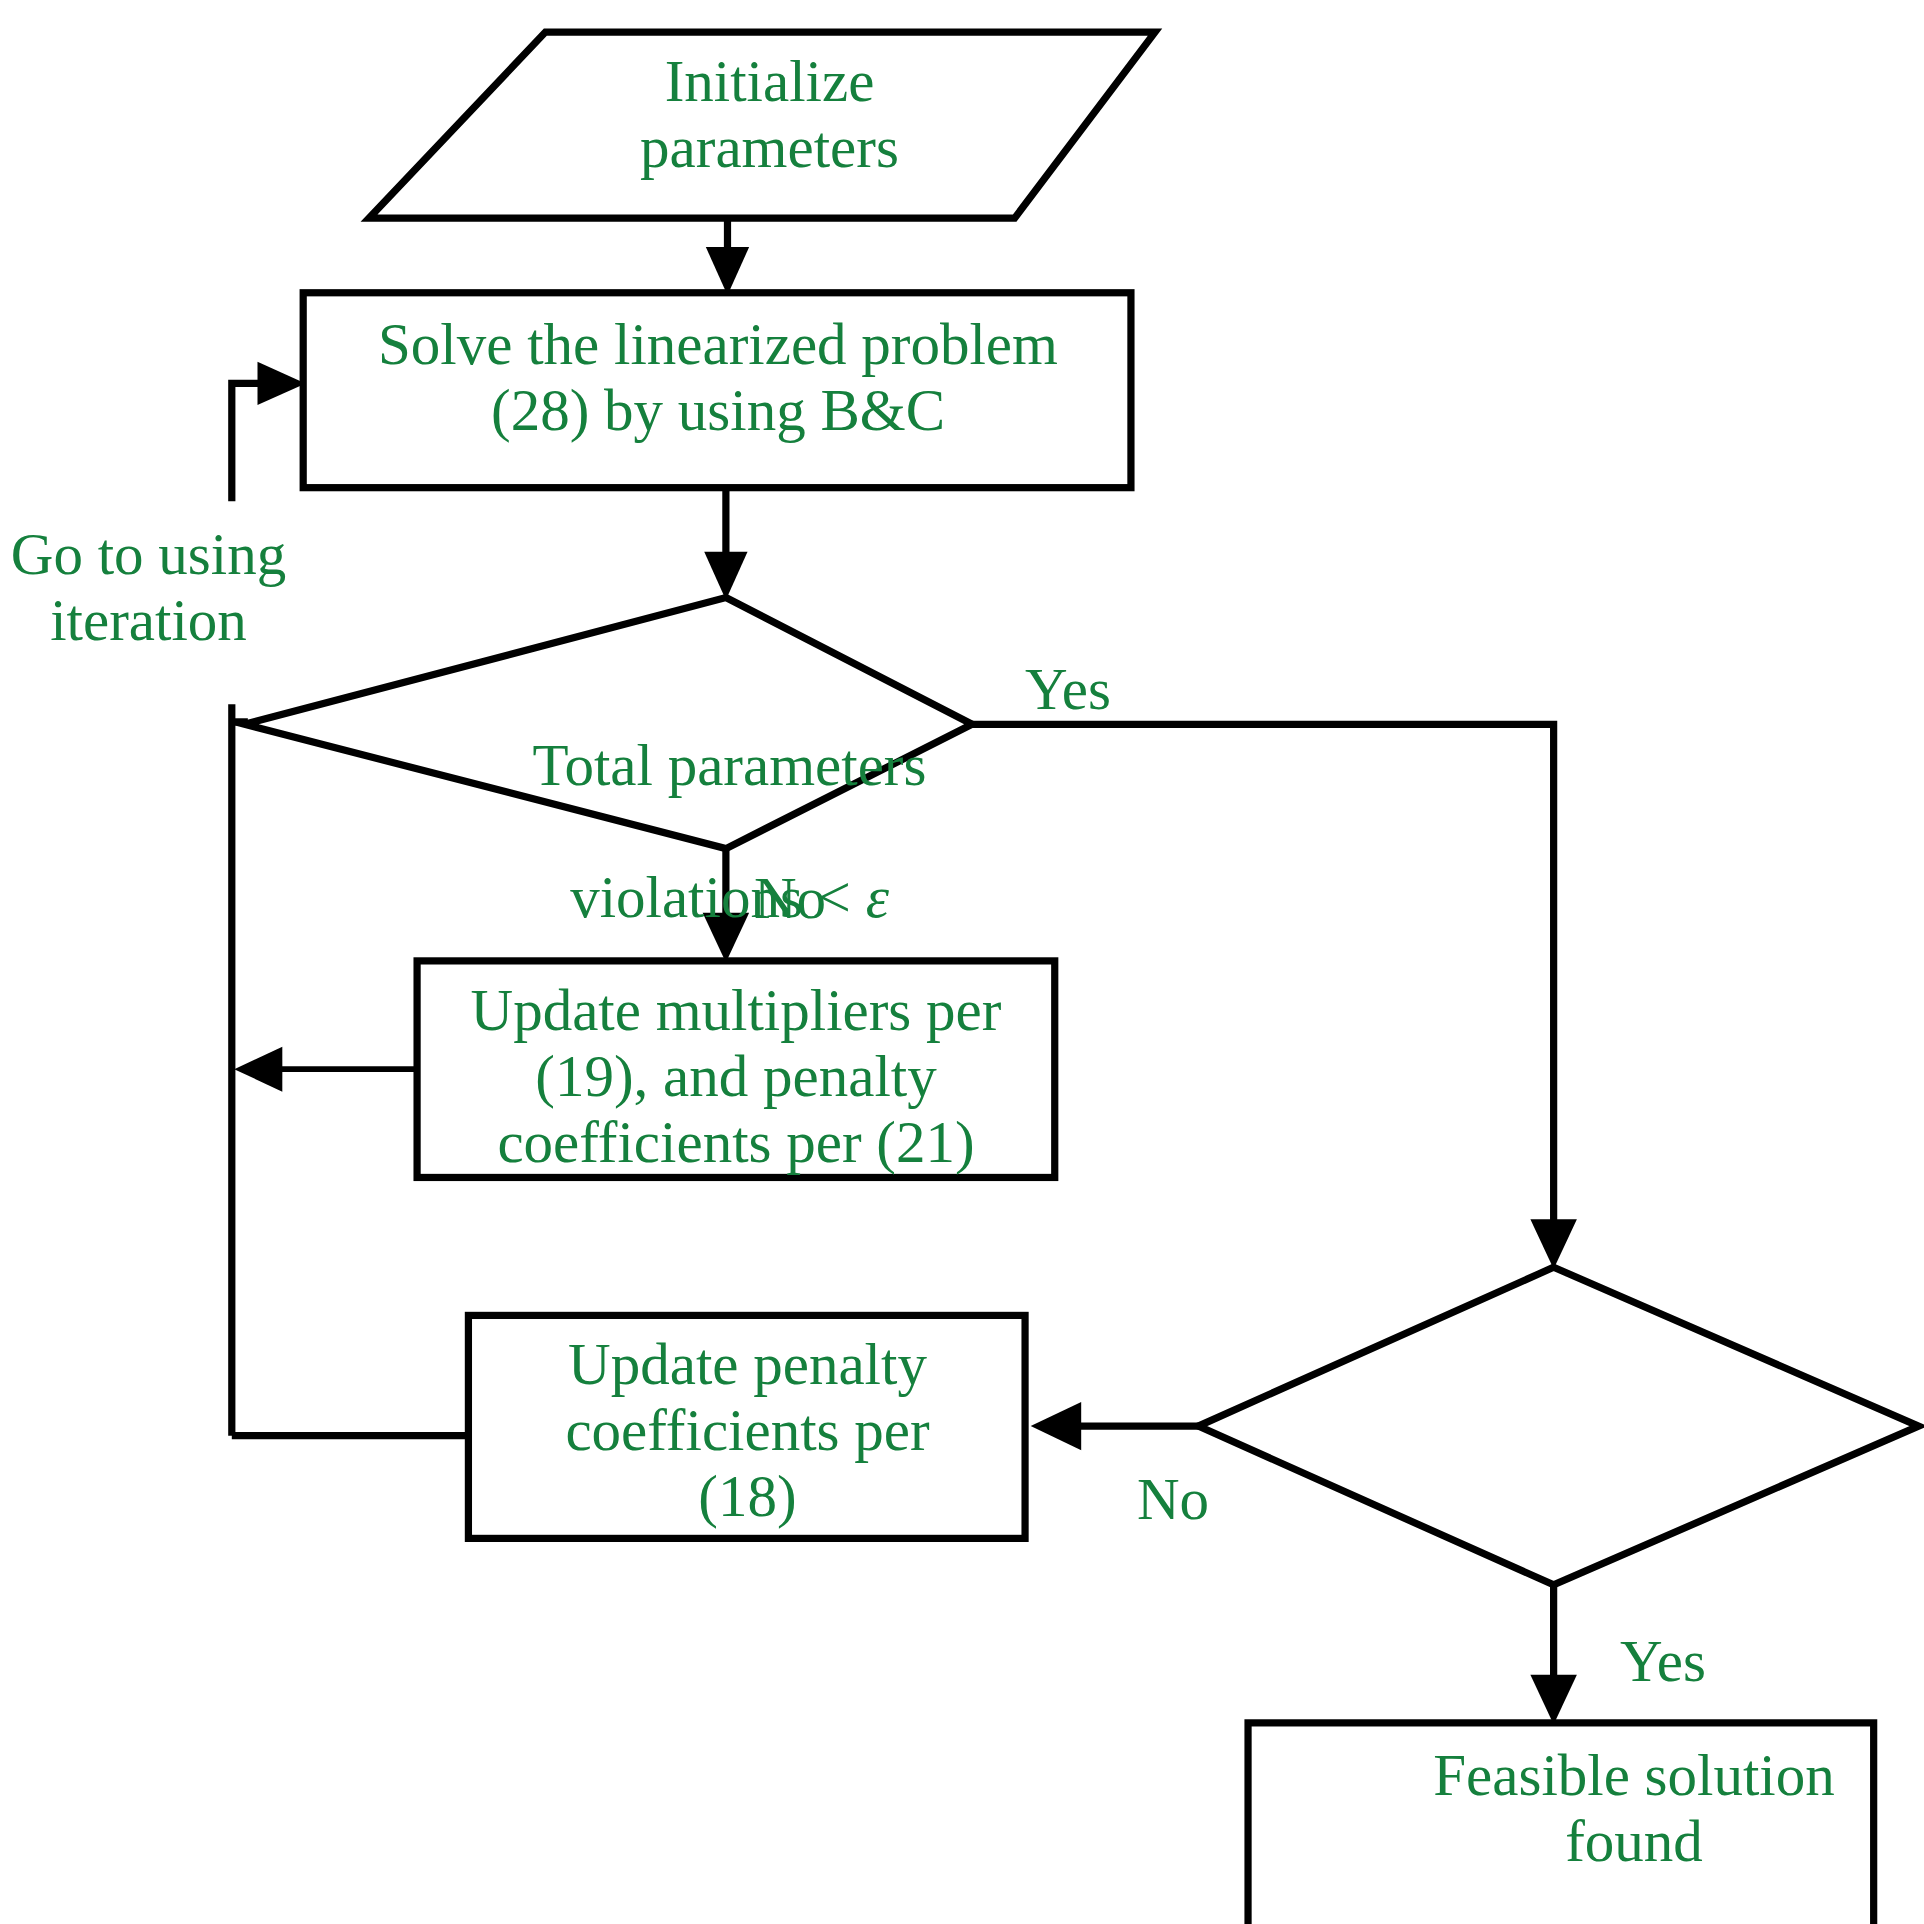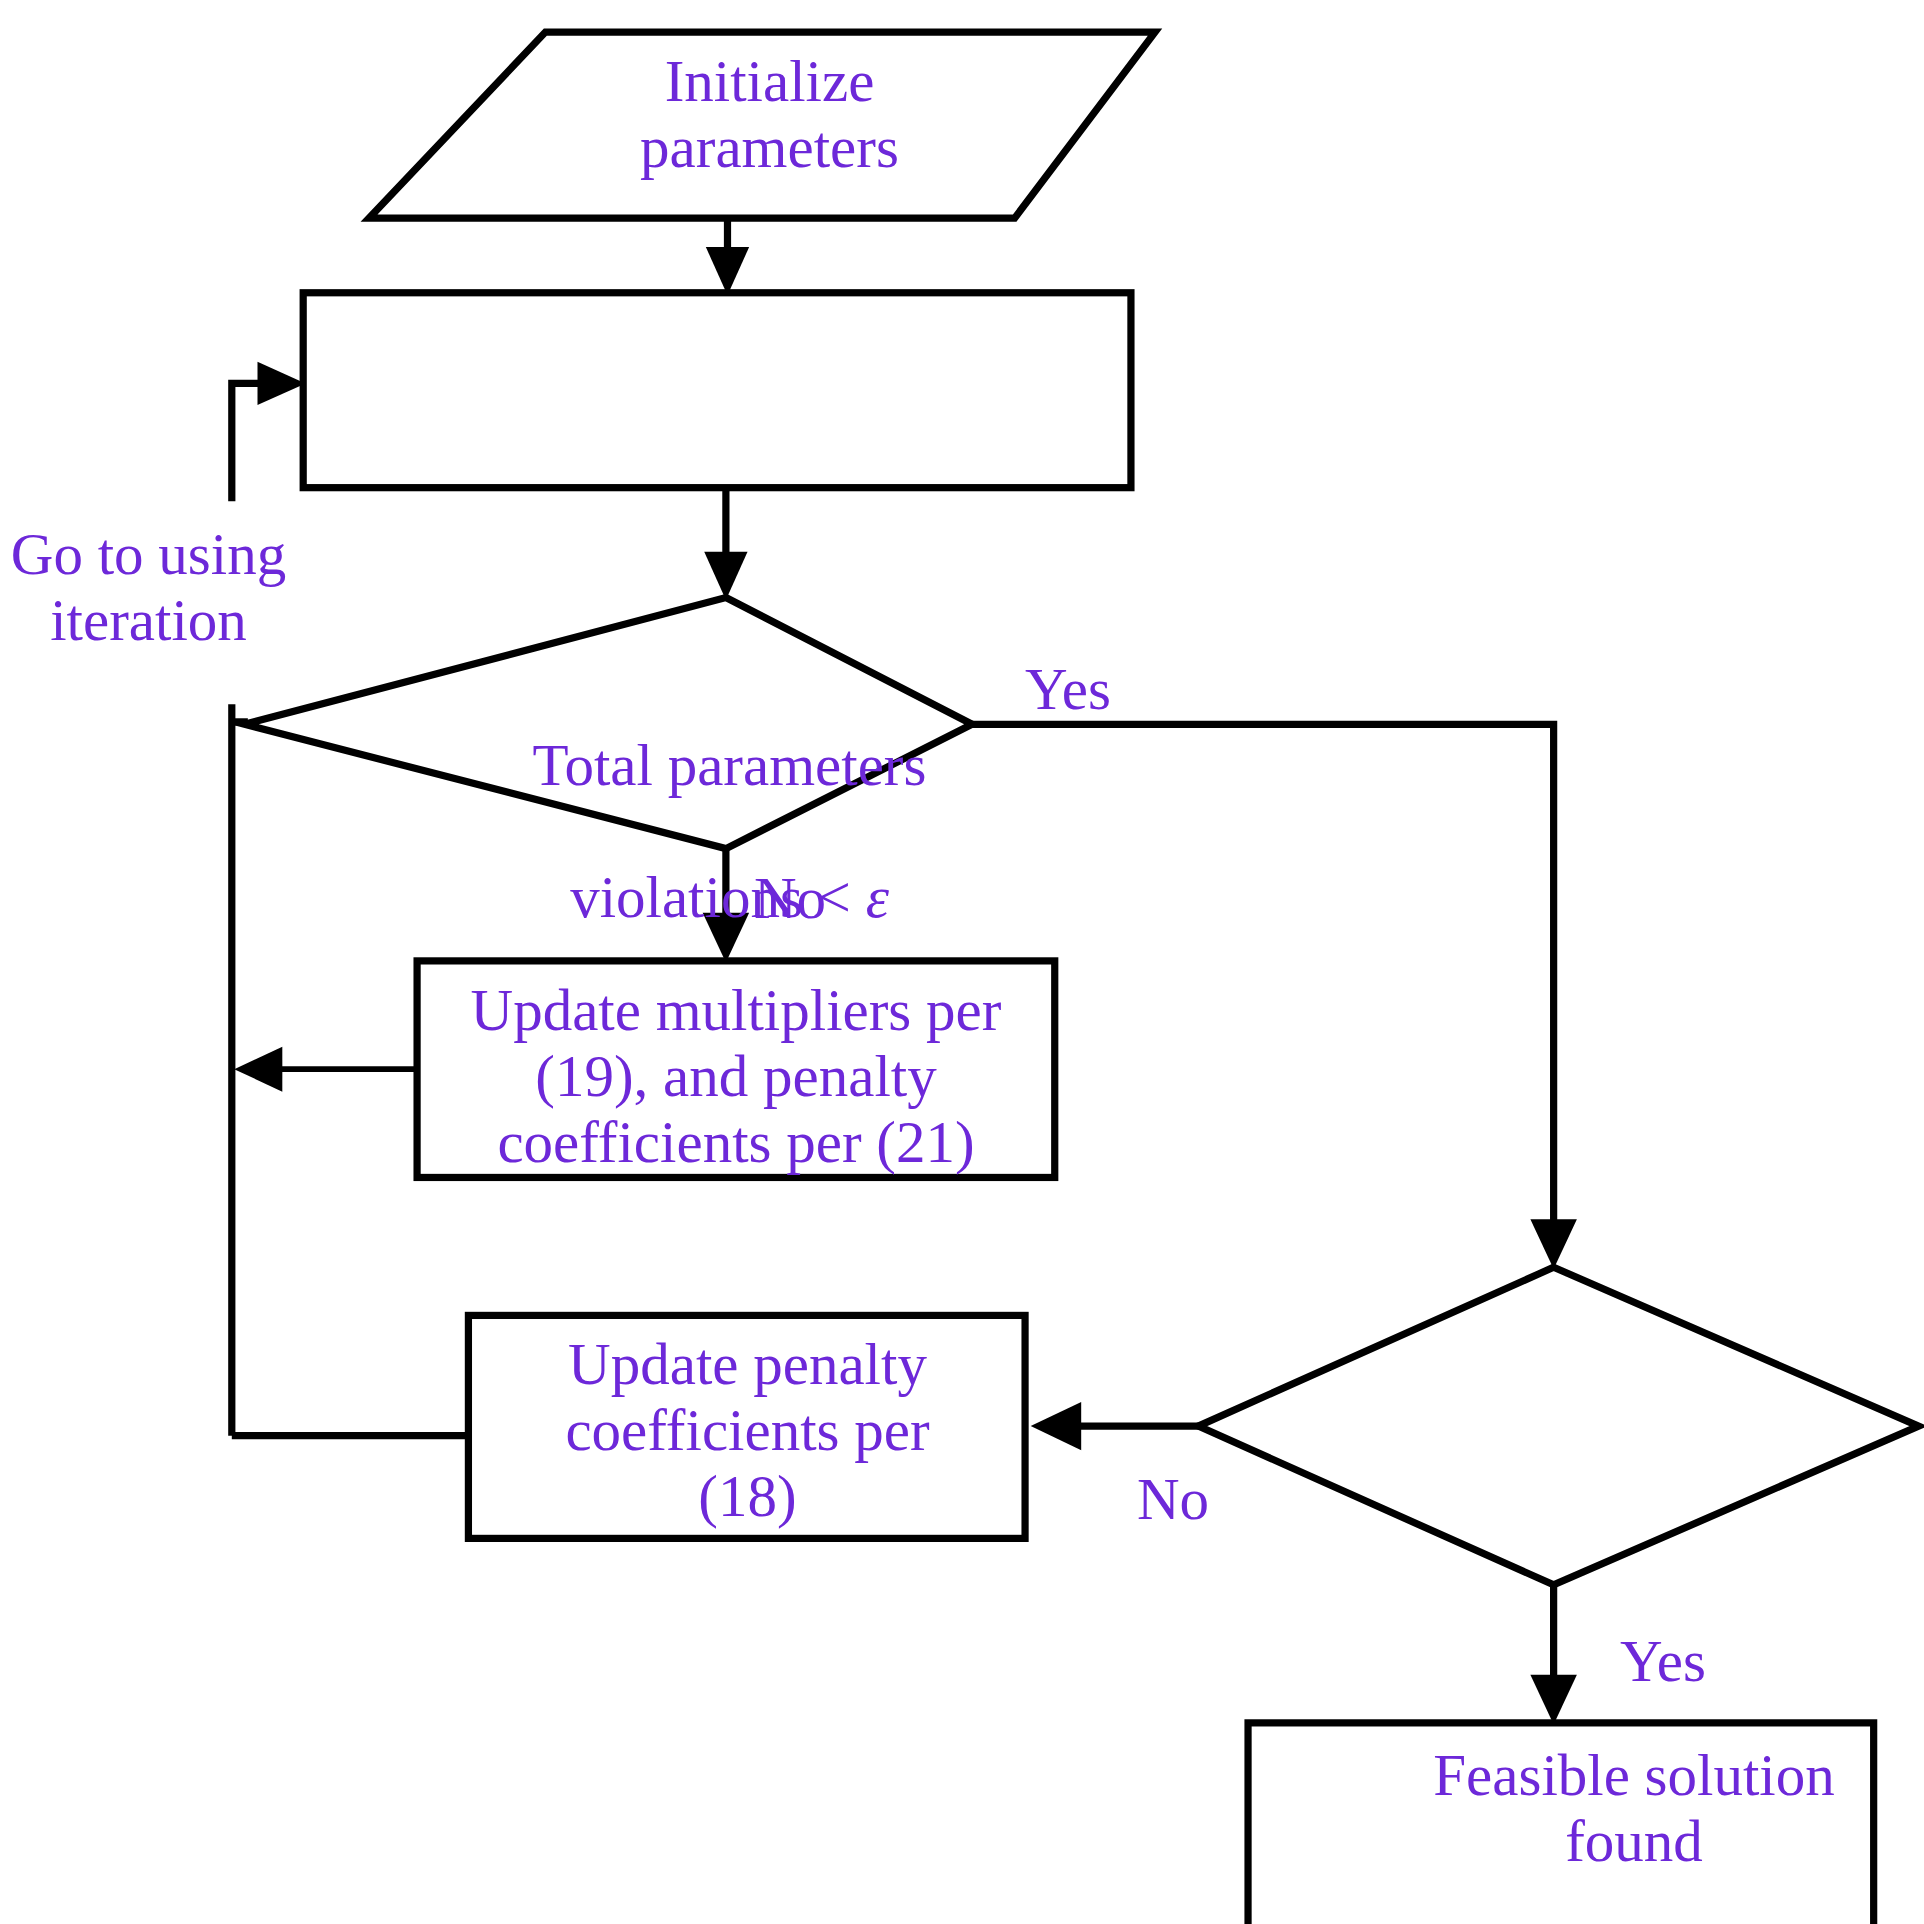--- a/index.html
+++ b/index.html
@@ -42,21 +42,21 @@
     stroke-width: 7;
   }
   .arrowhead {
     fill: #000000;
     stroke: none;
   }
   
   .tbox {
     position: absolute;
     text-align: center;
-    color: #6d28d9;
+    color: #15803d;
     line-height: 1.12;
     white-space: pre-line;
     font-weight: 400;
   }
   .sz-node { font-size: 59px; }
   .sz-label { font-size: 59px; }
   .eps {
     font-style: italic;
     font-family: "Liberation Serif", "DejaVu Serif", serif;
   }
@@ -133,20 +133,22 @@
     <g>
       <line class="conn" x1="1937" y1="1976" x2="1937" y2="2110"></line>
       <polygon class="arrowhead" points="1937,2150 1908,2088 1966,2088"></polygon>
     </g>
 
   </svg>
 
   <div class="tbox sz-node" style="left:561px; top:48px; width:417px;">Initialize
 parameters</div>
 
+  <div class="tbox sz-node" style="left:313px; top:311px; width:810px;">Solve the linearized problem
+(28) by using B&amp;C</div>
 
   <div class="tbox sz-node" style="left:489px; top:666px; width:481px;">
     <div>Total parameters</div>
     <div><span>violations &lt; </span><span class="eps">ε</span></div>
   </div>
 
   <div class="tbox sz-node" style="left:423px; top:977px; width:626px;">Update multipliers per
 (19), and penalty
 coefficients per (21)</div>
 

